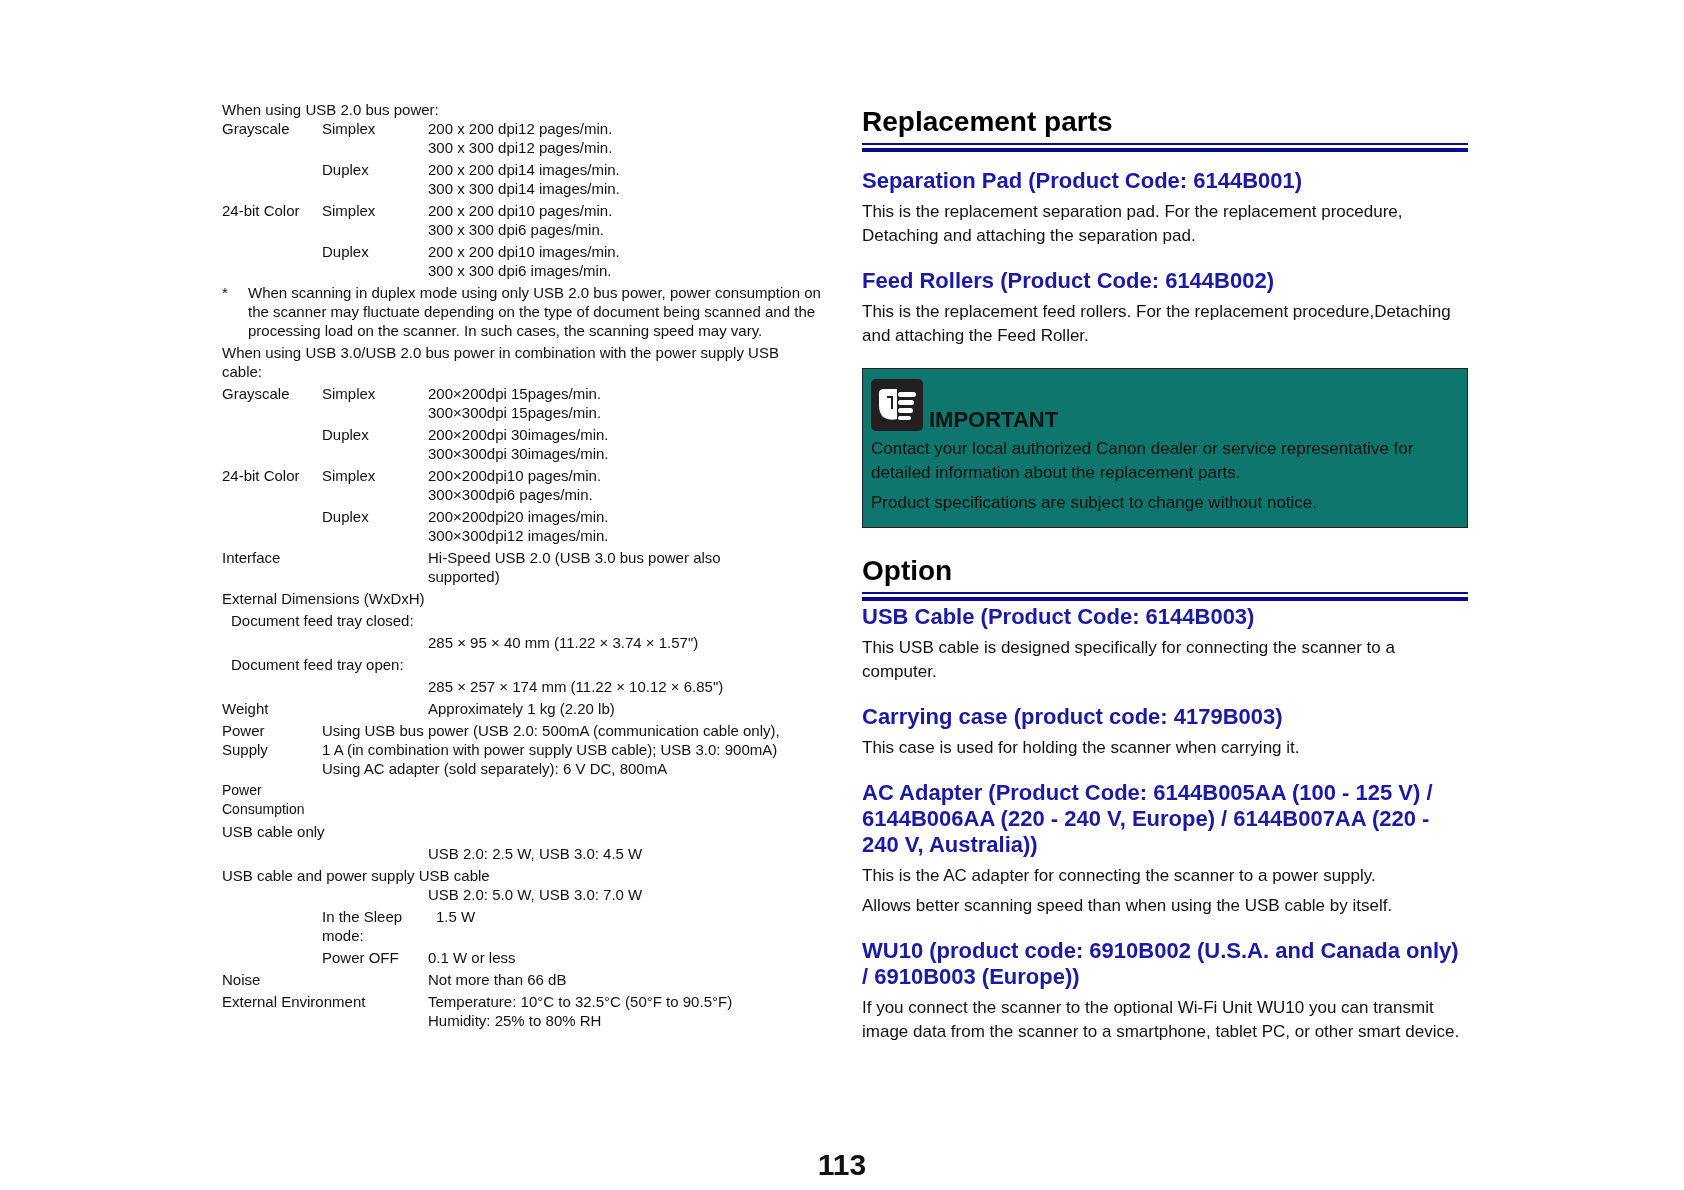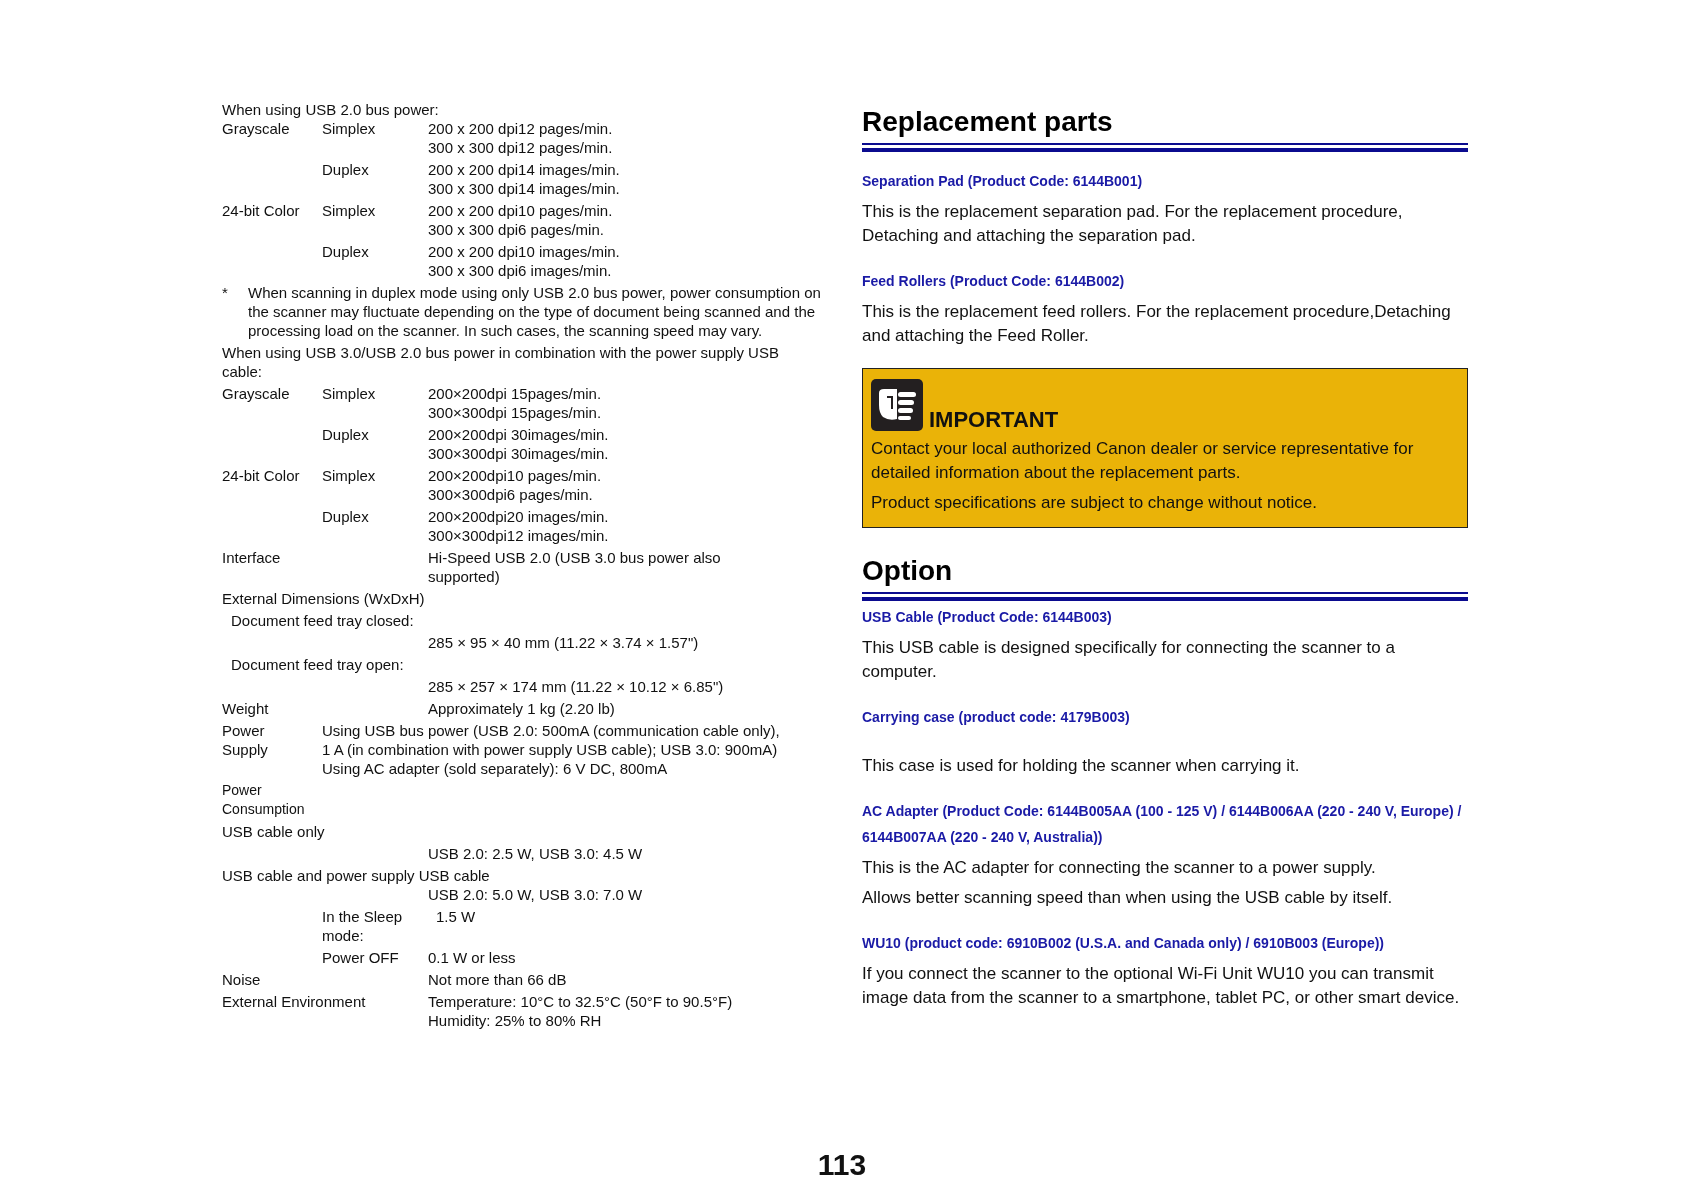--- a/index.html
+++ b/index.html
@@ -14,23 +14,23 @@
   .gap { margin-top: 3px; }
   .note { display: flex; margin-top: 3px; }
   .note .star { width: 26px; flex: none; }
   .indent { padding-left: 9px; }
   .val-only { padding-left: 206px; }
   .right { position: absolute; left: 862px; top: 105px; width: 606px; }
   h1 { font-size: 28px; font-weight: bold; margin: 0; line-height: 34px; color: #000; }
   .rule { margin-top: 4px; height: 9px; position: relative; }
   .rule .r1 { position: absolute; top: 0; left: 0; right: 0; height: 2px; background: #0b0b8f; }
   .rule .r2 { position: absolute; top: 5px; left: 0; right: 0; height: 4px; background: #0b0b8f; }
-  h2 { font-size: 14px; font-weight: bold; color: #1a1aa6; margin: 0; line-height: 26px; }
+  h2 { font-size: 22px; font-weight: bold; color: #1a1aa6; margin: 0; line-height: 26px; }
   .p { font-size: 17px; line-height: 24px; margin: 0; color: #111; }
-  .box { border: 1.5px solid #222; background: #eab308; padding: 10px 8px 12px 8px; margin-top: 20px; }
+  .box { border: 1.5px solid #222; background: #0f766e; padding: 10px 8px 12px 8px; margin-top: 20px; }
   .imp-head { display: flex; align-items: flex-end; }
   .imp-icon { width: 52px; height: 52px; background: #231f20; border-radius: 5px; flex: none; position: relative; }
   .imp-title { font-size: 22px; font-weight: bold; margin-left: 6px; line-height: 22px; }
   .page-num { position: absolute; left: 0; width: 1684px; top: 1148px; text-align: center; font-size: 30px; font-weight: bold; }
 </style>
 </head>
 <body>
 
 <div class="left">
   <div>When using USB 2.0 bus power:</div>
@@ -212,21 +212,21 @@
       <div class="r1"></div>
       <div class="r2"></div>
     </div>
 
   <div style="margin-top:3px">
     <h2>USB Cable (Product Code: 6144B003)</h2>
     <p class="p" style="margin-top:6px">This USB cable is designed specifically for connecting the scanner to a computer.</p>
   </div>
   <div style="margin-top:20px">
     <h2>Carrying case (product code: 4179B003)</h2>
-    <p class="p" style="margin-top:24px">This case is used for holding the scanner when carrying it.</p>
+    <p class="p" style="margin-top:6px">This case is used for holding the scanner when carrying it.</p>
   </div>
   <div style="margin-top:20px">
     <h2>AC Adapter (Product Code: 6144B005AA (100 - 125 V) / 6144B006AA (220 - 240 V, Europe) / 6144B007AA (220 - 240 V, Australia))</h2>
     <p class="p" style="margin-top:6px">This is the AC adapter for connecting the scanner to a power supply.</p>
     <p class="p" style="margin-top:6px">Allows better scanning speed than when using the USB cable by itself.</p>
   </div>
   <div style="margin-top:20px">
     <h2>WU10 (product code: 6910B002 (U.S.A. and Canada only) / 6910B003 (Europe))</h2>
     <p class="p" style="margin-top:6px">If you connect the scanner to the optional Wi-Fi Unit WU10 you can transmit image data from the scanner to a smartphone, tablet PC, or other smart device.</p>
   </div>

